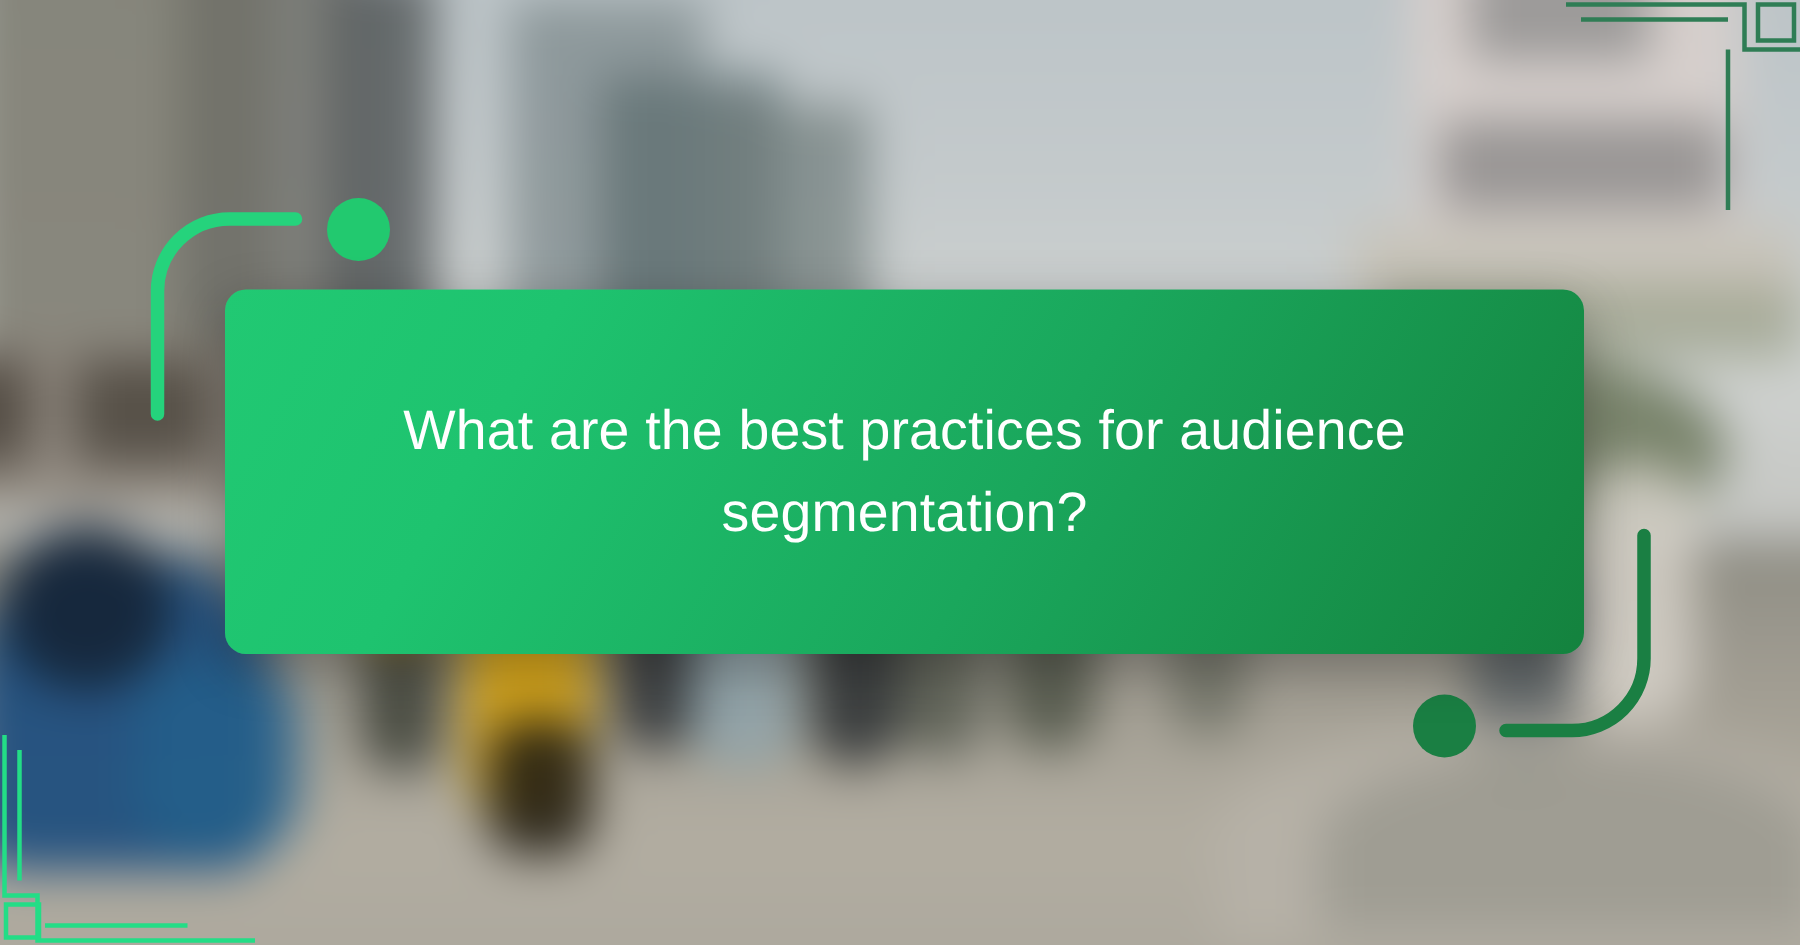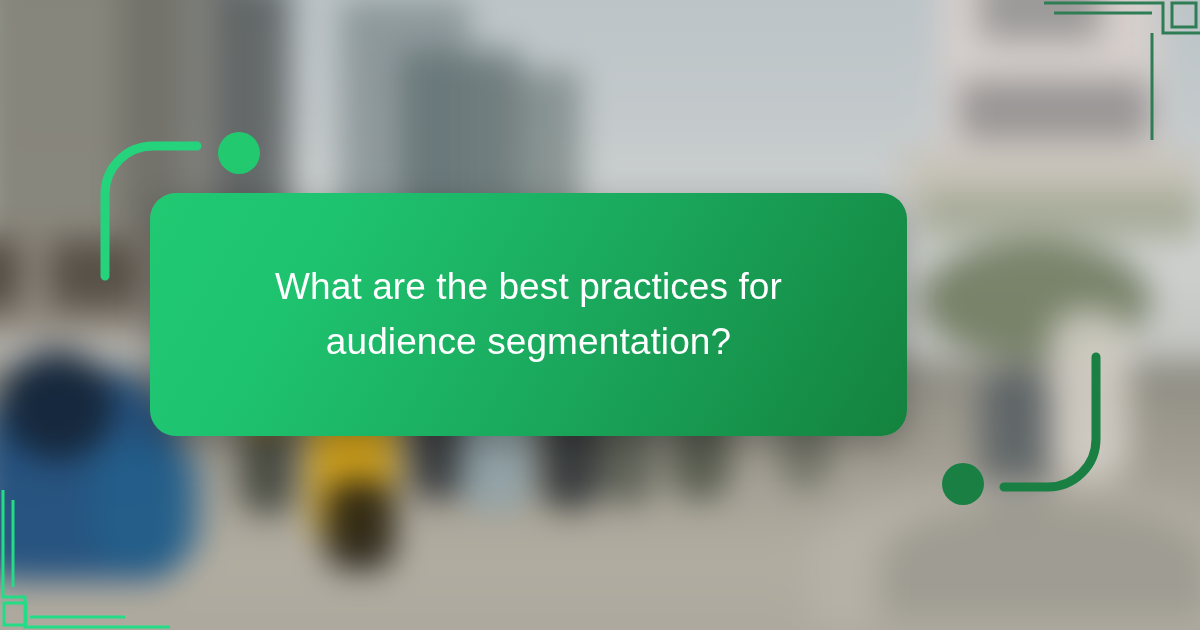--- a/index.html
+++ b/index.html
@@ -50,23 +50,23 @@
   #circuit-bl { bottom: 0; left: 0; }
 
   
   .arc, .dot { position: absolute; pointer-events: none; }
 
   
   #question-card {
     position: absolute;
     left: 150px;
     top: 193px;
-    width: 757px;
+    width: 906px;
     height: 243px;
-    border-radius: 26px;
+    border-radius: 14px;
     background: linear-gradient(120deg,#21c973 0%,#1ec36f 22%,#1aa75c 58%,#14823e 100%);
     box-shadow: 0 10px 34px rgba(0,0,0,0.28);
     display: flex;
     align-items: center;
     justify-content: center;
     box-sizing: border-box;
     padding: 0 60px;
   }
   #question-text {
     margin: 0;

